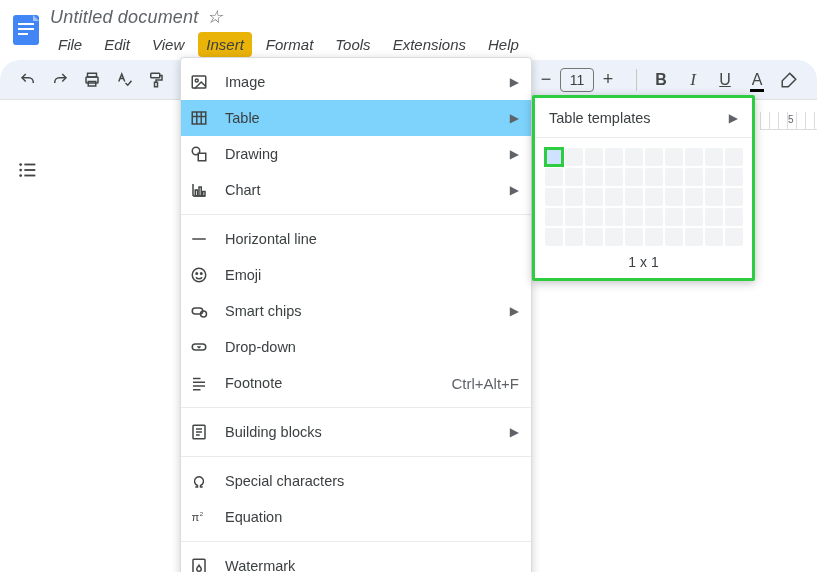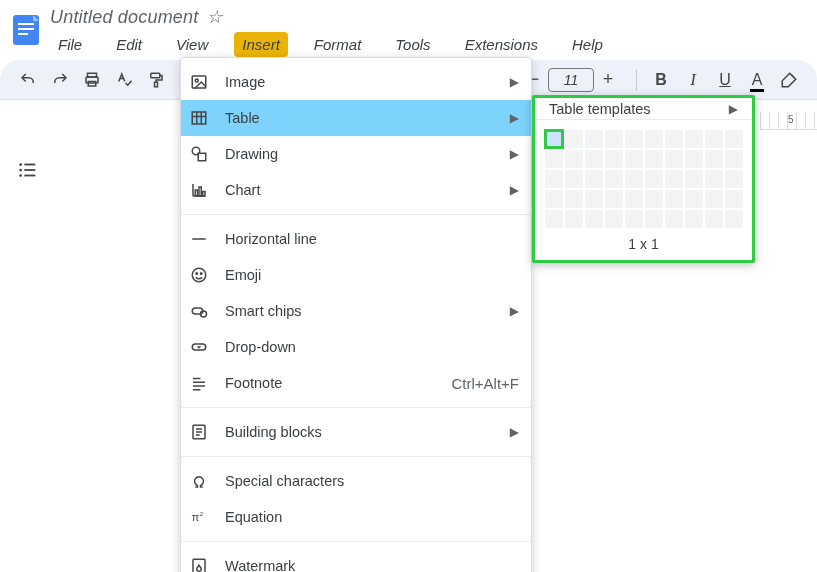--- a/index.html
+++ b/index.html
@@ -17,41 +17,41 @@
   .header { display: flex; align-items: flex-start; height: 60px; padding-top: 6px; font-style: italic; }
   .logo {
     width: 40px; height: 48px; display:flex; align-items:center; justify-content:center;
     margin-left: 6px; margin-right: 2px;
   }
   .logo svg { width: 36px; height: 36px; }
   .title-area { display:flex; flex-direction:column; }
   .title-row { display:flex; align-items:center; gap:8px; padding-left:2px; }
   .doc-title { font-size: 18px; color:#5f6368; letter-spacing:0.2px; }
   .star { color:#5f6368; font-size:18px; cursor:pointer; }
-  .menubar { display:flex; gap:18px; padding-top:4px; padding-left:2px; }
+  .menubar { display:flex; gap:6px; padding-top:4px; padding-left:2px; }
   .menu-item { font-size:15px; color:#3c4043; padding:4px 8px; border-radius:4px; cursor:pointer; }
   .menu-item.active { background:#eab308; }
   
   .toolbar {
     height: 40px; background:#edf2fa; border-radius: 20px 20px 0 0;
     display:flex; align-items:center; padding: 0 14px; gap:4px;
     border-bottom:1px solid #e0e0e0;
   }
   .tb-btn {
     width:28px; height:28px; display:flex; align-items:center; justify-content:center;
     color:#444746; cursor:pointer; border-radius:4px;
   }
   .tb-sep { width:1px; height:22px; background:#c7c7c7; margin:0 6px; }
   .font-size {
     display:flex; align-items:center; gap:2px; margin:0 6px;
   }
   .fs-btn { width:24px; height:24px; display:flex; align-items:center; justify-content:center; cursor:pointer; font-size:18px; color:#444;}
   .fs-box {
-    width:46px; height:24px; border:1px solid #747775; border-radius:4px;
-    display:flex; align-items:center; justify-content:center; font-size:14px;font-style:italic;
+    width:34px; height:24px; border:1px solid #747775; border-radius:4px;
+    display:flex; align-items:center; justify-content:center; font-size:14px;
   }
   .tb-icon-svg { width:18px; height:18px; }
   .underline-u { text-decoration: underline; font-size:16px; font-weight:500;}
   .text-A {
     font-size:16px; font-weight:500; position:relative;
   }
   .text-A::after{
     content:''; position:absolute; left:-2px; right:-2px; bottom:-3px; height:3px; background:#000;
   }
   
@@ -86,21 +86,21 @@
   
   .submenu {
     position:absolute; left:532px; top:95px; width:223px;
     background:#fff; border:3px solid #2ecc40; border-radius:2px;
     box-shadow: 0 2px 10px rgba(0,0,0,0.25);
     z-index:20;
     padding-bottom:8px;
   }
   .sm-row {
     display:flex; align-items:center; justify-content:space-between;
-    height:22px; padding:0 14px; border-bottom:1px solid #e8eaed;
+    height:40px; padding:0 14px; border-bottom:1px solid #e8eaed;
     cursor:pointer;
   }
   .sm-label { font-size:14.5px; color:#3c4043; }
   .sm-arrow { color:#5f6368; font-size:12px;}
   .grid {
     padding:10px 8px 4px 8px;
     display:grid; grid-template-columns: repeat(10, 18px); grid-auto-rows:18px; gap:2px;
     justify-content:center;
   }
   .cell {

